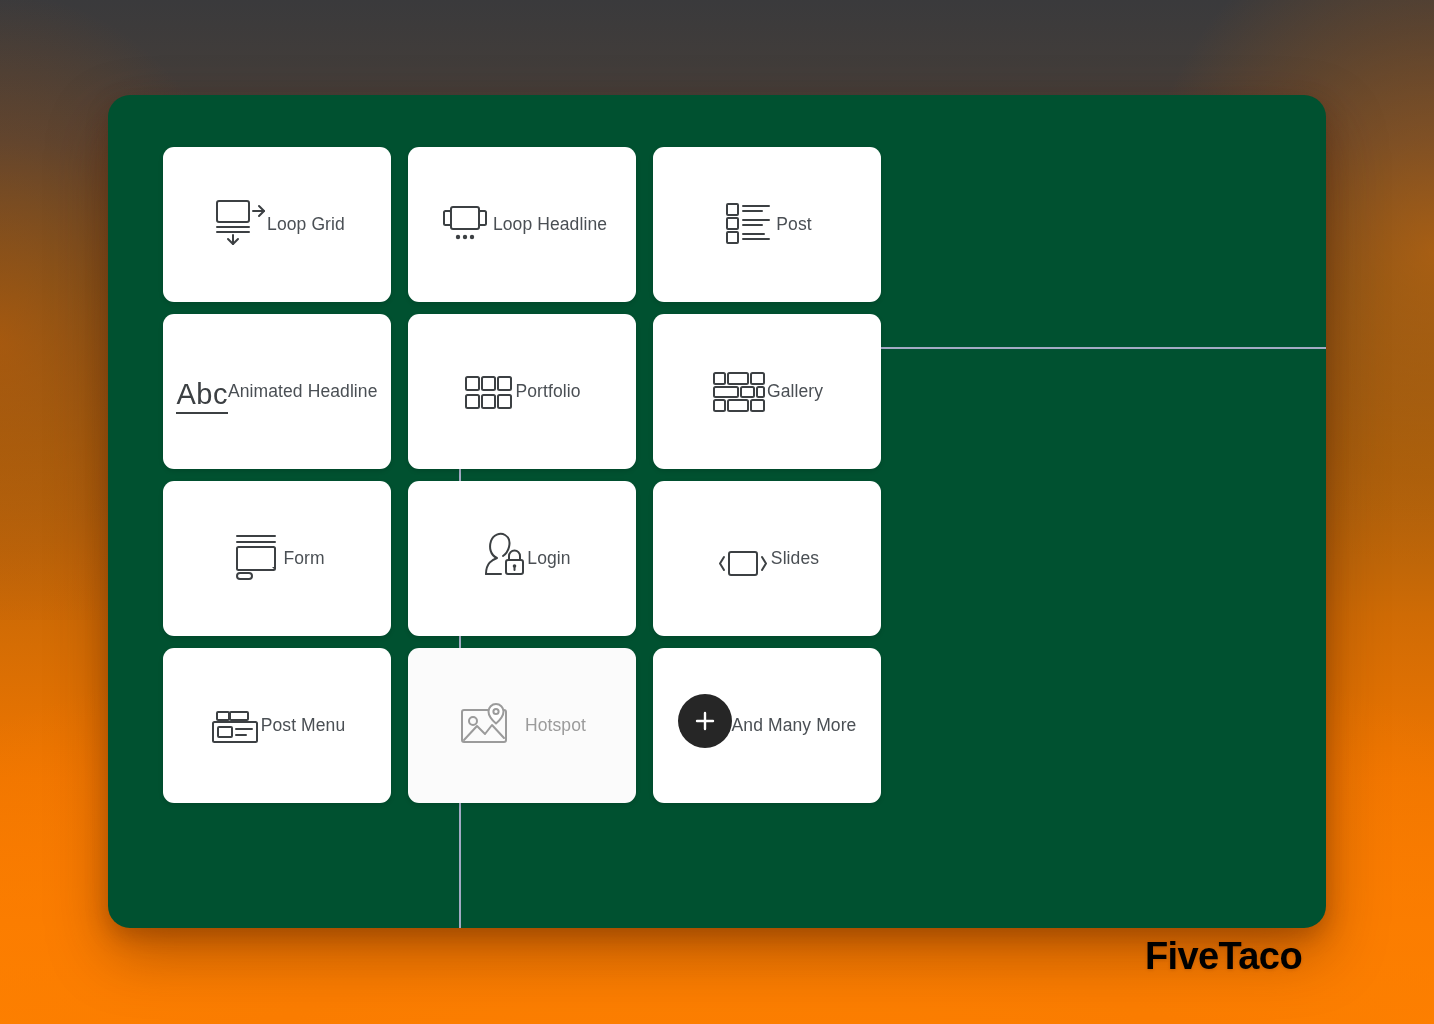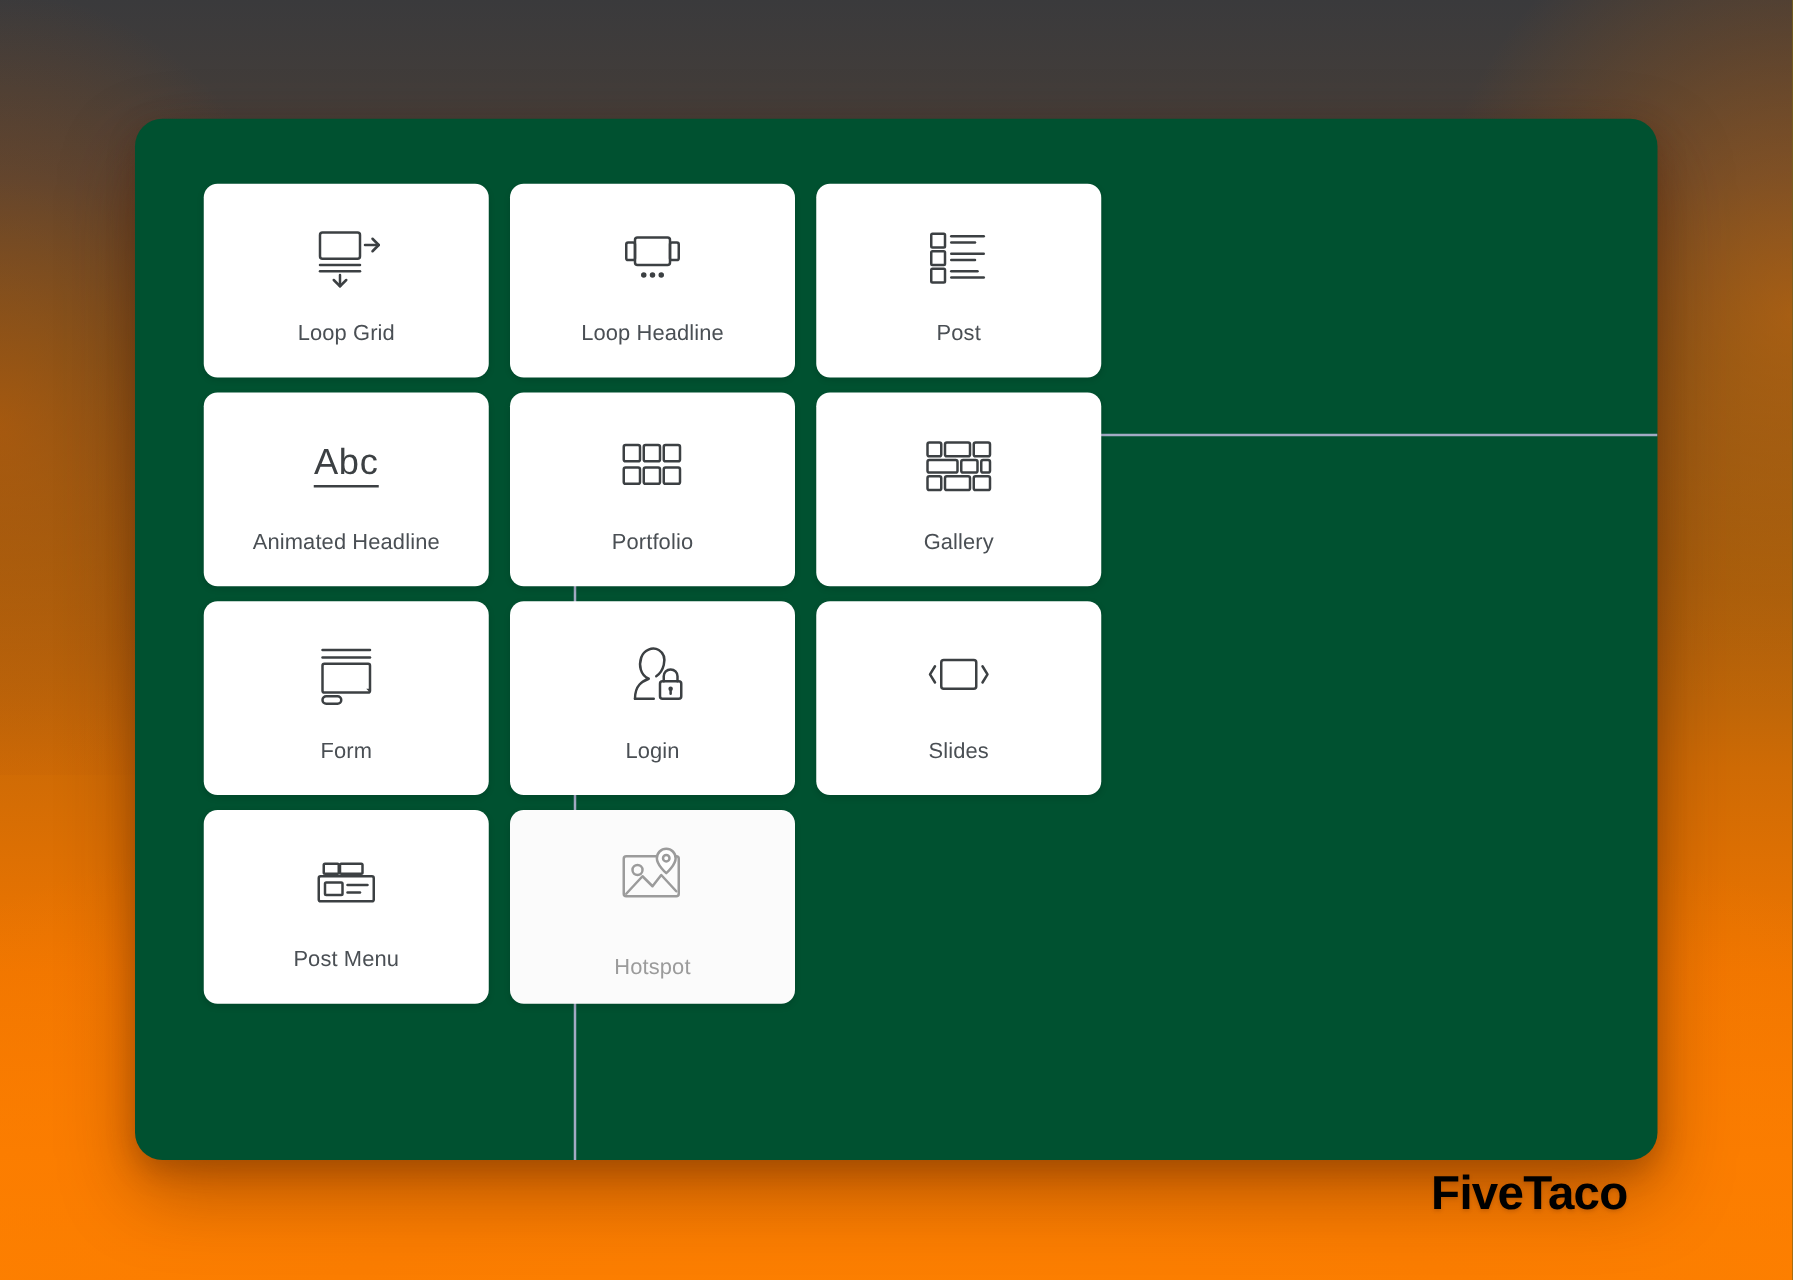--- a/index.html
+++ b/index.html
@@ -81,34 +81,34 @@
     grid-template-rows: repeat(4, 155px);
     column-gap: 17px;
     row-gap: 12px;
     z-index: 2;
   }
 
   .card {
     background: #ffffff;
     border-radius: 11px;
     display: flex;
-    flex-direction: column;
+    flex-direction: row;
     align-items: center;
     justify-content: center;
     box-shadow: 0 2px 5px rgba(0,0,0,0.12);
     position: relative;
   }
   .card.faded { background: #fbfbfb; gap: 13px; }
   .card.faded .card-label { color: #9b9b9b; }
   .card.faded .icon-wrap svg { stroke: #9b9b9b; }
 
   .icon-wrap {
     height: 64px;
     display: flex;
-    align-items: center;
+    align-items: flex-end;
     justify-content: center;
     margin-bottom: 20px;
   }
   .icon-wrap svg {
     stroke: #3c4043;
     fill: none;
     stroke-width: 2;
     stroke-linecap: round;
     stroke-linejoin: round;
   }
@@ -312,17 +312,28 @@
           <rect x="4" y="8" width="44" height="32" rx="2"></rect>
           <circle cx="15" cy="19" r="4"></circle>
           <polyline points="6,38 19,24 27,32 34,23 46,36"></polyline>
           <path d="M38 2 a7.5 7.5 0 0 1 7.5 7.5 c0 5.5 -7.5 12 -7.5 12 s-7.5 -6.5 -7.5 -12 A7.5 7.5 0 0 1 38 2 z" fill="#ffffff"></path>
           <circle cx="38" cy="9.5" r="2.6"></circle>
         </svg>
       </div>
       <div class="card-label">Hotspot</div>
     </div>
 
+    <div class="card">
+      <div class="icon-wrap">
+        <div class="plus-circle">
+          <svg width="26" height="26" viewBox="0 0 26 26">
+            <line x1="13" y1="5" x2="13" y2="21"></line>
+            <line x1="5" y1="13" x2="21" y2="13"></line>
+          </svg>
+        </div>
+      </div>
+      <div class="card-label">And Many More</div>
+    </div>
 
   </div>
 </div>
 
 <div id="brand">FiveTaco</div>
 
 </body></html>

